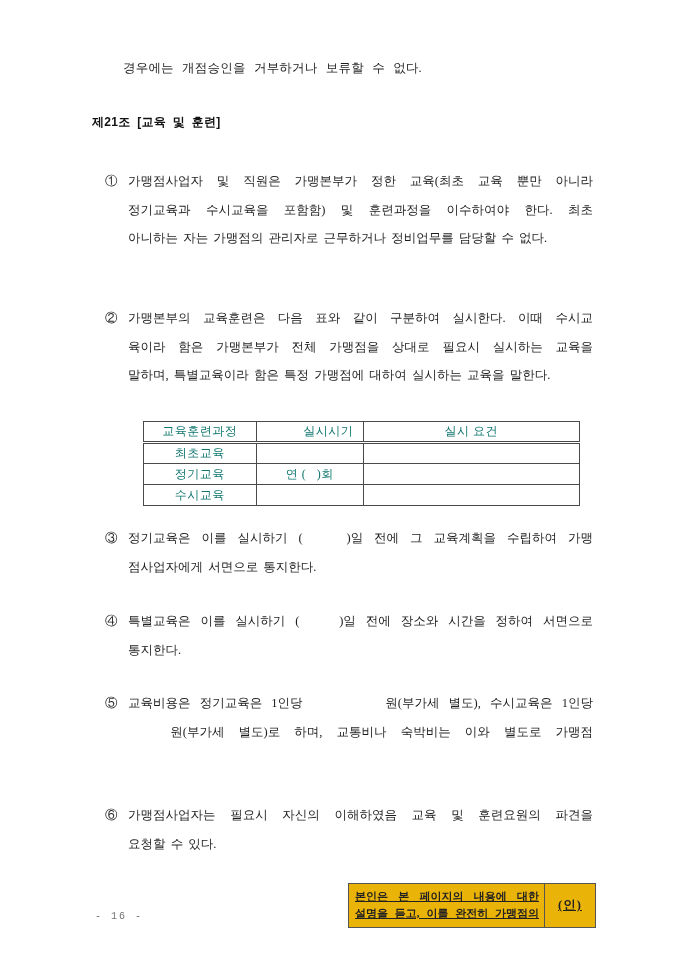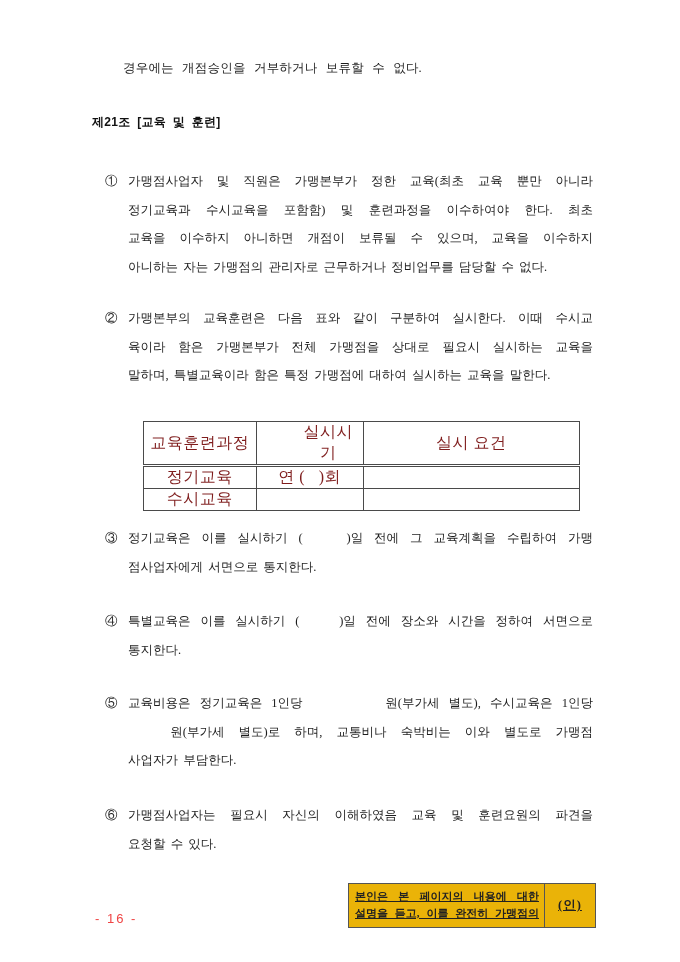--- a/index.html
+++ b/index.html
@@ -60,44 +60,44 @@
   .c5 { top: 689px; }
   .c6 { top: 801px; }
 
   
   .edu-table {
     position: absolute;
     top: 421px;
     left: 143px;
     width: 437px;
     border-collapse: collapse;
-    font-size: 16px;
-    color: #7f1d1d;
+    font-size: 12px;
+    color: #0f766e;
   }
   .edu-table th, .edu-table td {
     border: 1px solid #4a4a4a;
     height: 21px;
     padding: 0 5px;
     text-align: center;
     font-weight: normal;
     letter-spacing: 0.5px;
   }
   .edu-table thead th { border-bottom: 3px double #4a4a4a; }
   .edu-table .col1 { width: 113px; }
   .edu-table .col2 { width: 107px; padding-left: 42px; }
   .edu-table .col3 { width: 217px; margin-left: 36px; }
 
   
   .page-number {
     position: absolute;
     top: 911px;
     left: 95px;
-    font-family: Liberation Sans, sans-serif;
-    font-size: 13px;
-    color: #ef4444;
+    font-family: Liberation Mono, monospace;
+    font-size: 10px;
+    color: #737373;
     letter-spacing: 2px;
   }
 
   .stamp-box {
     position: absolute;
     top: 883px;
     left: 348px;
     width: 248px;
     height: 45px;
     border: 1px solid #555;
@@ -140,21 +140,20 @@
 
   <div class="intro-line">경우에는 개점승인을 거부하거나 보류할 수 없다.</div>
 
   <div class="article-heading">제21조 [교육 및 훈련]</div>
 
   <div class="clause c1">
     <span class="cnum">①</span>
     <div class="ctext">
         <div class="jline">가맹점사업자 및 직원은 가맹본부가 정한 교육(최초 교육 뿐만 아니라</div>
         <div class="jline">정기교육과 수시교육을 포함함) 및 훈련과정을 이수하여야 한다. 최초</div>
-        <div class="jline">교육을 이수하지 아니하면 개점이 보류될 수 있으며, 교육을 이수하지</div>
         <div class="jline last">아니하는 자는 가맹점의 관리자로 근무하거나 정비업무를 담당할 수 없다.</div>
       </div>
   </div>
 
   <div class="clause c2">
     <span class="cnum">②</span>
     <div class="ctext">
         <div class="jline">가맹본부의 교육훈련은 다음 표와 같이 구분하여 실시한다. 이때 수시교</div>
         <div class="jline">육이라 함은 가맹본부가 전체 가맹점을 상대로 필요시 실시하는 교육을</div>
         <div class="jline last">말하며, 특별교육이라 함은 특정 가맹점에 대하여 실시하는 교육을 말한다.</div>
@@ -164,20 +163,25 @@
   <table class="edu-table">
     <thead>
       <tr>
         <th class="col1">교육훈련과정</th>
         <th class="col2">실시시기</th>
         <th class="col3">실시 요건</th>
       </tr>
     </thead>
     <tbody>
       <tr>
+        <td>최초교육</td>
+        <td></td>
+        <td></td>
+      </tr>
+      <tr>
         <td>정기교육</td>
         <td>연 (&nbsp;&nbsp;&nbsp;)회</td>
         <td></td>
       </tr>
       <tr>
         <td>수시교육</td>
         <td></td>
         <td></td>
       </tr>
     </tbody>
@@ -197,21 +201,20 @@
         <div class="jline">특별교육은 이를 실시하기 (&nbsp;&nbsp;&nbsp;&nbsp;)일 전에 장소와 시간을 정하여 서면으로</div>
         <div class="jline last">통지한다.</div>
       </div>
   </div>
 
   <div class="clause c5">
     <span class="cnum">⑤</span>
     <div class="ctext">
         <div class="jline">교육비용은 정기교육은 1인당&nbsp;&nbsp;&nbsp;&nbsp;&nbsp;&nbsp;&nbsp;&nbsp; 원(부가세 별도), 수시교육은 1인당</div>
         <div class="jline">&nbsp;&nbsp;&nbsp;원(부가세 별도)로 하며, 교통비나 숙박비는 이와 별도로 가맹점</div>
-        <div class="jline last">사업자가 부담한다.</div>
       </div>
   </div>
 
   <div class="clause c6">
     <span class="cnum">⑥</span>
     <div class="ctext">
         <div class="jline">가맹점사업자는 필요시 자신의 이해하였음 교육 및 훈련요원의 파견을</div>
         <div class="jline last">요청할 수 있다.</div>
       </div>
   </div>

